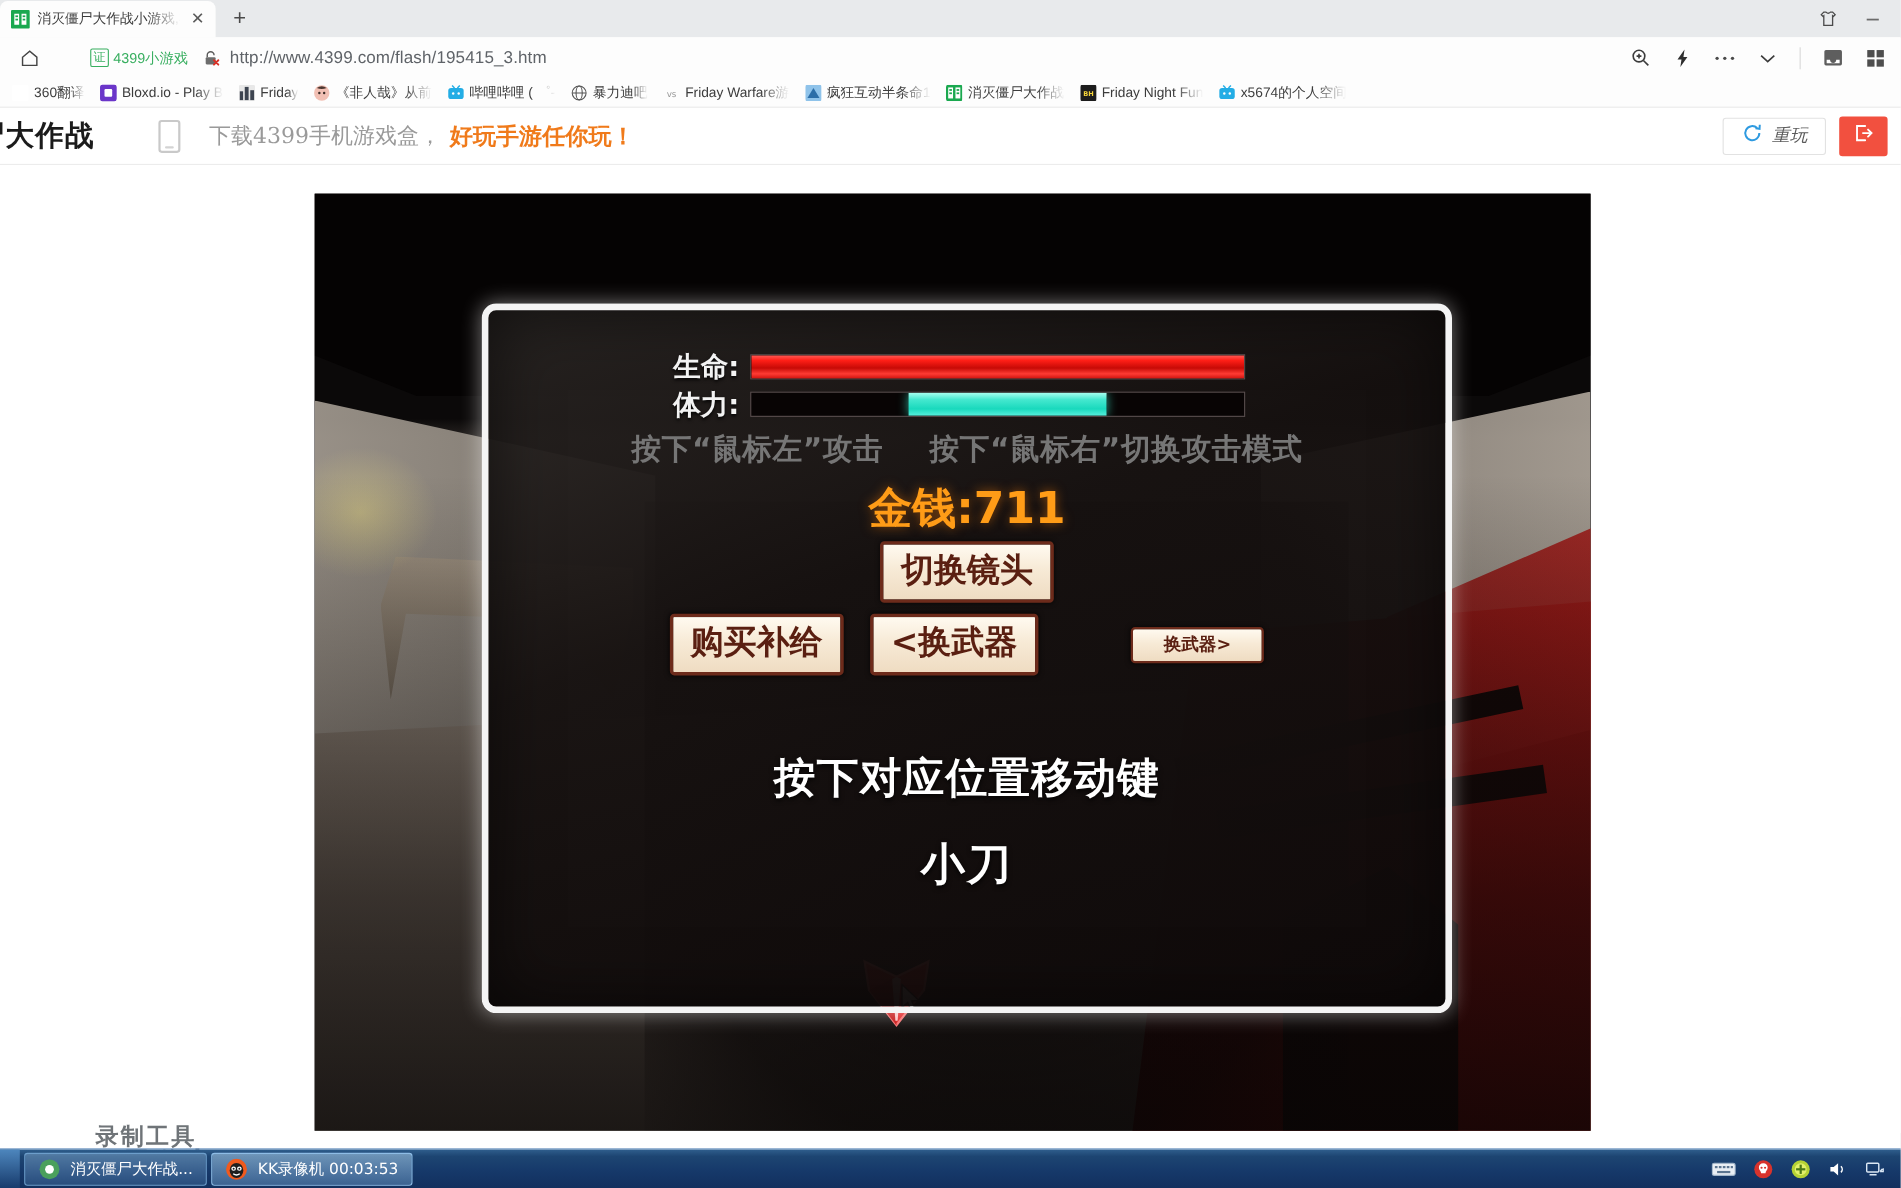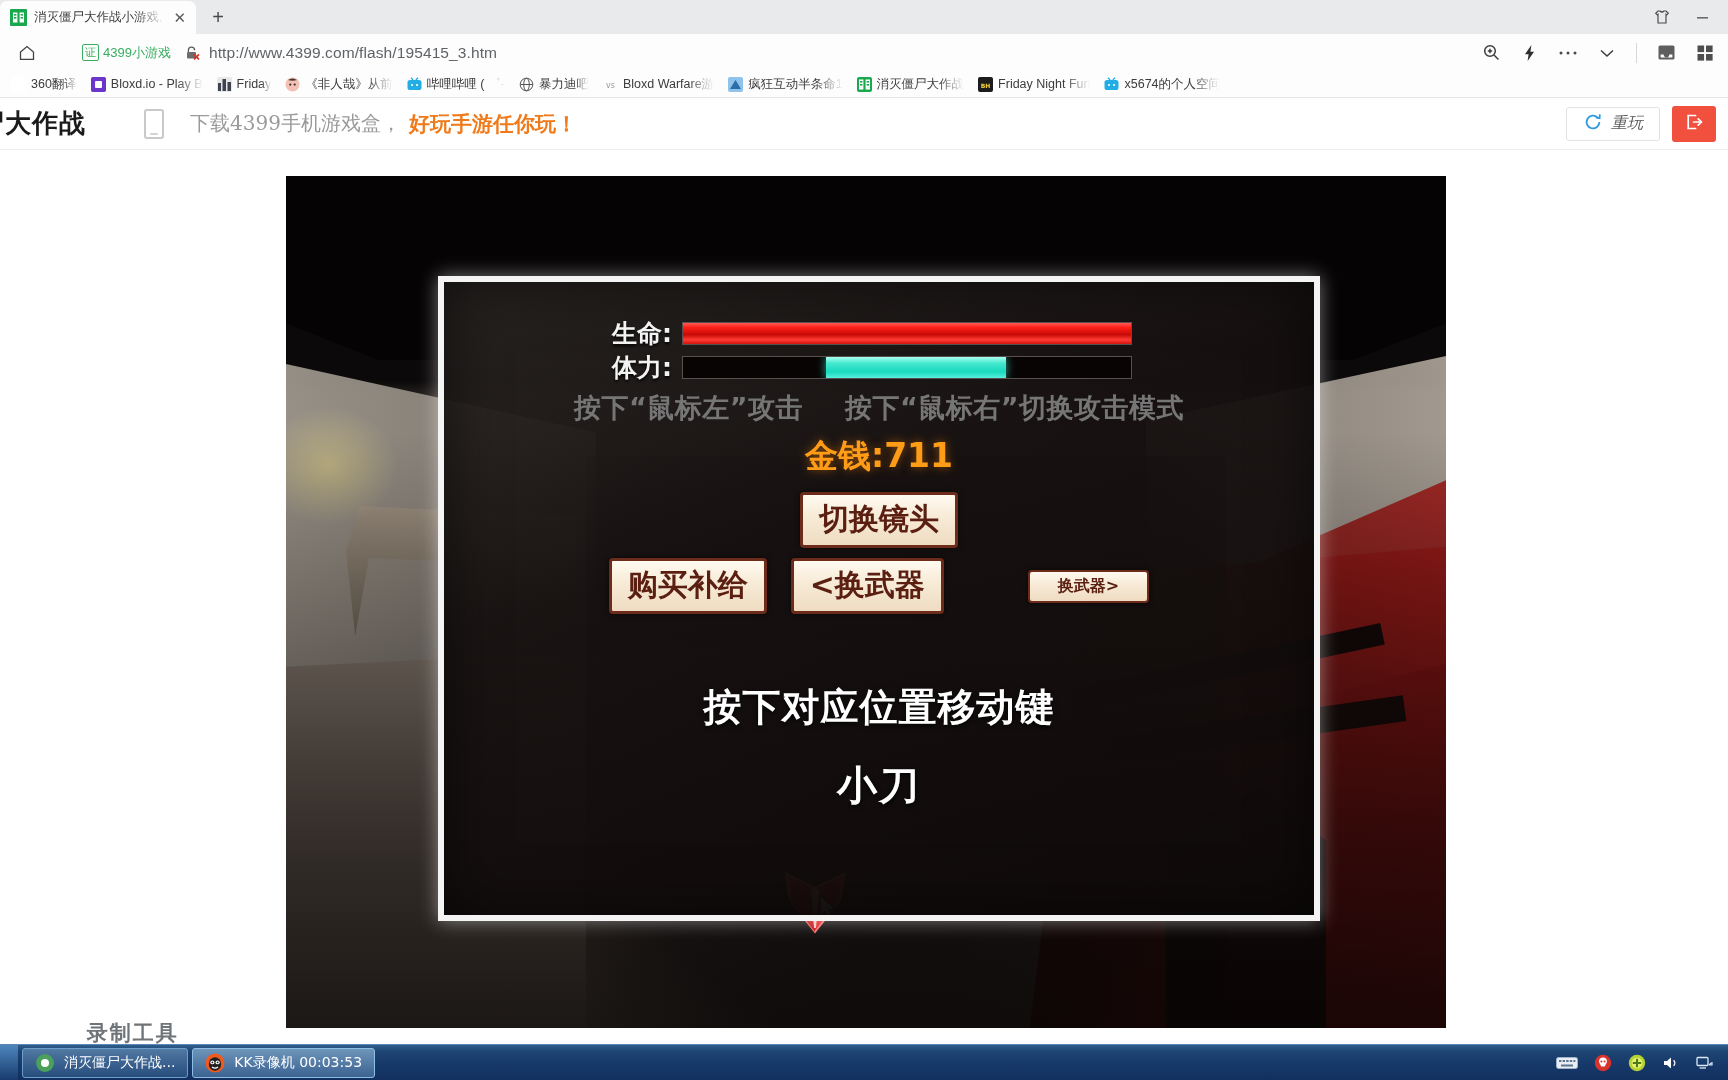--- a/index.html
+++ b/index.html
@@ -201,21 +201,21 @@
     background: linear-gradient(rgba(0,0,0,0) 30%, rgba(8,5,5,.55) 75%, rgba(6,4,4,.75) 100%);
   }
 
   
   .dir-marker { position:absolute; left:496px; top:690px; }
   .cursor-arrow { position:absolute; left:532px; top:718px; }
 
   
   .hud-panel {
     position: absolute; left: 152px; top: 100px; width: 882px; height: 645px;
-    border: 6px solid #f4f4f4; border-radius: 0;
+    border: 6px solid #f4f4f4; border-radius: 13px;
     background: linear-gradient(160deg, rgba(42,38,36,.93) 0%, rgba(22,17,16,.95) 38%, rgba(15,10,10,.96) 100%);
     box-shadow: 0 0 18px rgba(255,255,255,.45), inset 0 0 60px rgba(0,0,0,.6);
   }
   .bars { position:absolute; left:0; top:34px; width:100%; }
   .bar-row { display:flex; align-items:center; height:34px; }
   .bar-label {
     width: 238px; text-align: right; padding-right: 10px;
     font-size: 25px; color: #f3f3f3; font-weight: bold;
     text-shadow: 0 2px 3px rgba(0,0,0,.9);
     font-family: "DejaVu Sans", sans-serif;
@@ -237,21 +237,21 @@
   }
   .hints {
     position:absolute; left:0; top:108px; width:100%;
     display:flex; justify-content:center; gap:42px;
     font-size: 27px; color: #767676; font-weight: bold;
     letter-spacing: .5px;
     font-family: "DejaVu Sans", sans-serif;
   }
   .money {
     position:absolute; left:0; top:152px; width:100%; text-align:center;
-    font-size: 33px; font-weight: bold; color: #ff9c17;
+    font-size: 40px; font-weight: bold; color: #ff9c17;
     text-shadow: 0 0 10px rgba(255,130,10,.5);
     font-family: "DejaVu Sans", sans-serif;
   }
   .money .amt { color:#ffa522; }
 
   .btn-area { position:absolute; left:0; top:210px; width:100%; }
   .btn-row { display:flex; align-items:center; justify-content:center; }
   .gbtn {
     background: linear-gradient(#fffaf0 0%, #f7ead6 45%, #efdcc2 100%);
     border: 3px solid #6d2b1b;
@@ -475,21 +475,21 @@
           </svg>
       </span>
       <span class="bm-label">暴力迪吧</span>
     </div>
     <div class="bm">
       <span class="bm-ico">
         <svg width="15" height="15" viewBox="0 0 15 15">
             <text x="7.5" y="11" font-size="8" fill="#999" text-anchor="middle" font-family="DejaVu Sans">vs</text>
           </svg>
       </span>
-      <span class="bm-label">Bloxd Warfare游</span>
+      <span class="bm-label">Friday Warfare游</span>
     </div>
     <div class="bm">
       <span class="bm-ico">
         <svg width="15" height="15" viewBox="0 0 15 15">
             <rect width="15" height="15" fill="#8fc3ea"></rect>
             <path d="M2 12 L7.5 3 L13 12 Z" fill="#2c6ea8"></path>
           </svg>
       </span>
       <span class="bm-label">疯狂互动半条命1</span>
     </div>

